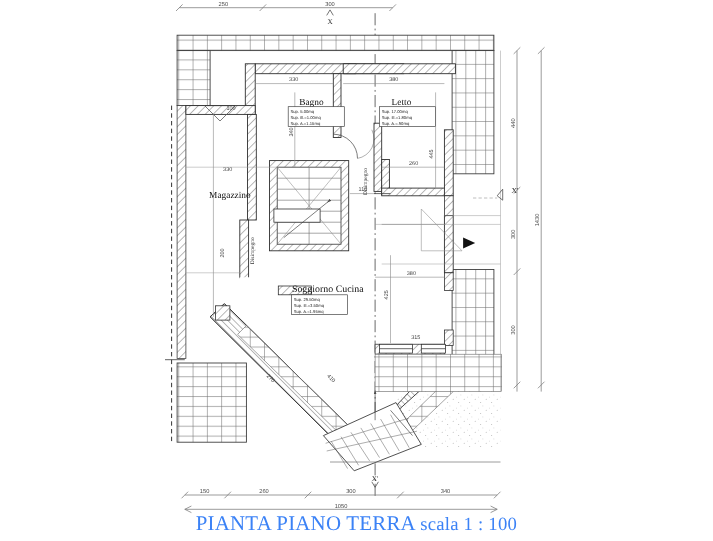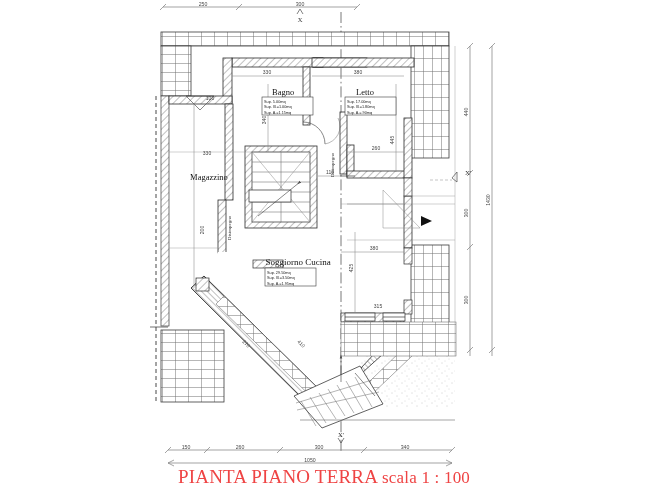--- a/index.html
+++ b/index.html
@@ -1,21 +1,21 @@
 <!DOCTYPE html>
 <html><head>
 <meta charset="utf-8">
 <style>
   html,body{margin:0;padding:0;background:#ffffff;}
   body{width:648px;height:492px;overflow:hidden;
        font-family:"Liberation Serif",serif;color:#1a1a1a;}
   #sheet{position:relative;width:648px;height:492px;background:#fff;}
   svg{display:block;}
   .ttl{position:absolute;left:0;right:0;bottom:4px;text-align:center;
-       font-family:"Liberation Serif",serif;font-size:19px;letter-spacing:.2px;color:#ef4444;}
+       font-family:"Liberation Serif",serif;font-size:19px;letter-spacing:.2px;color:#3b82f6;}
   .ttl .sc{font-size:17px;}
 </style>
 </head>
 <body>
 
 <div id="sheet">
 
   <svg width="648" height="492" viewBox="0 0 648 492">
 
     <defs>

